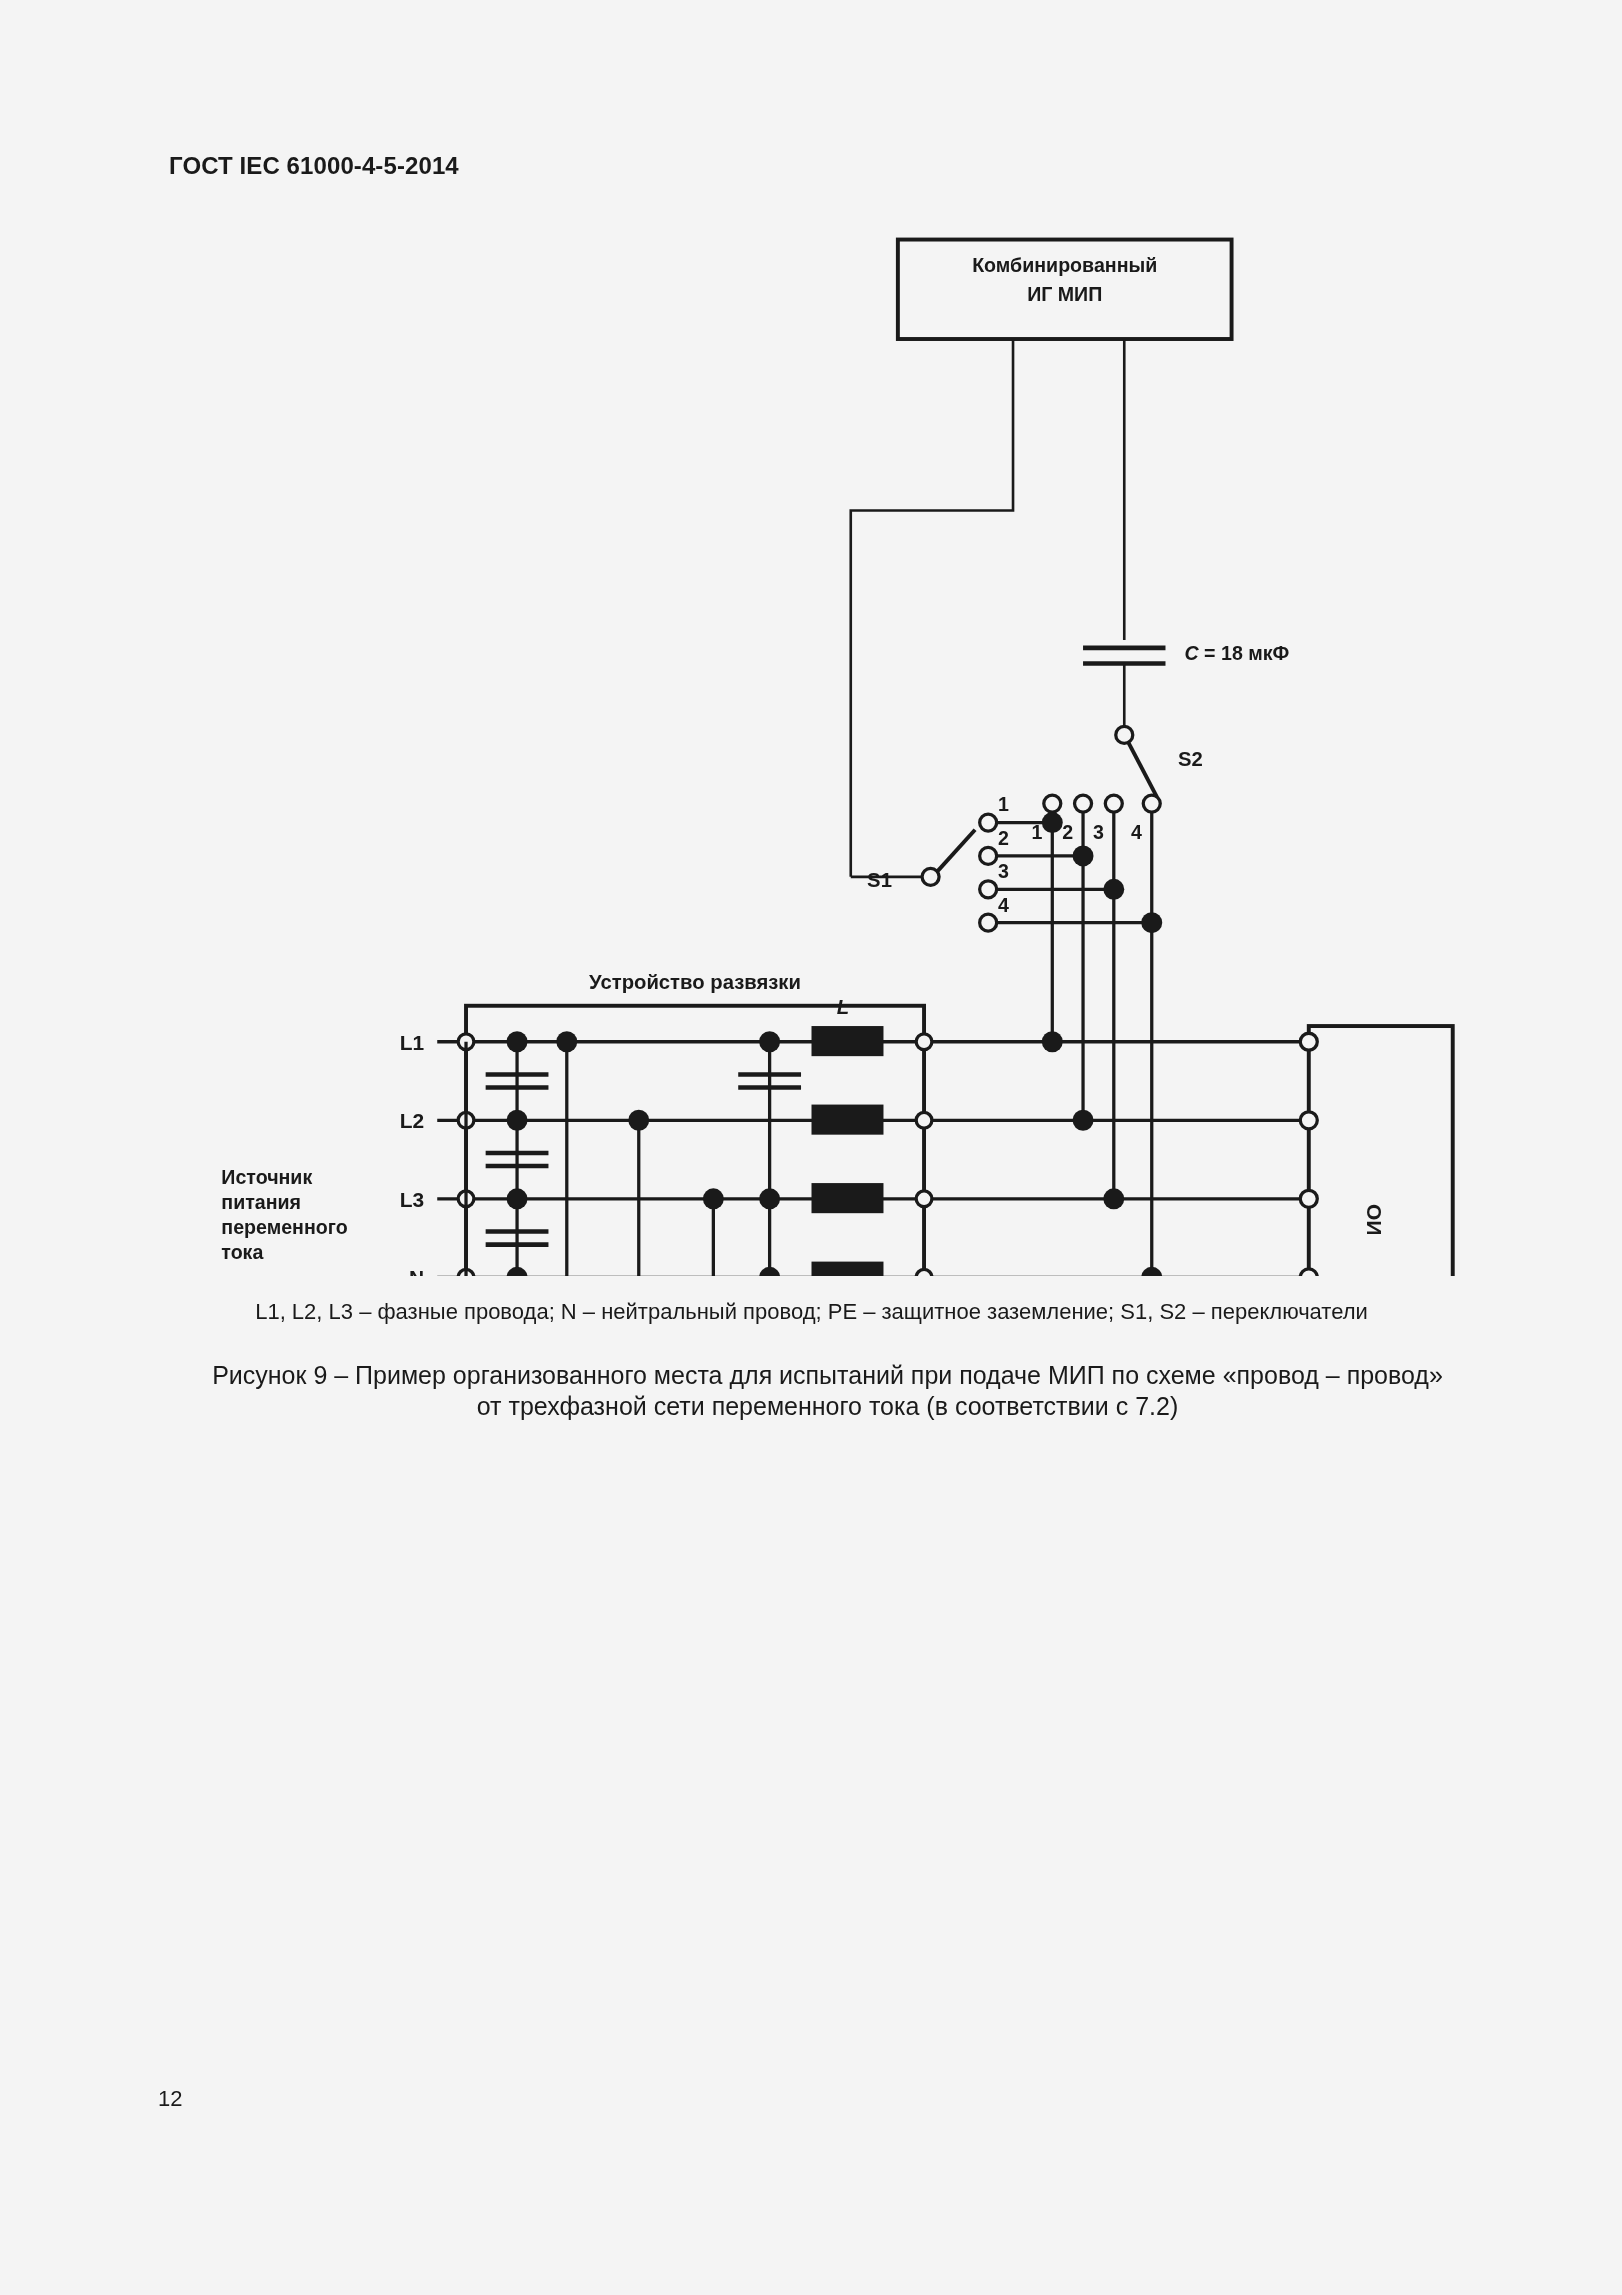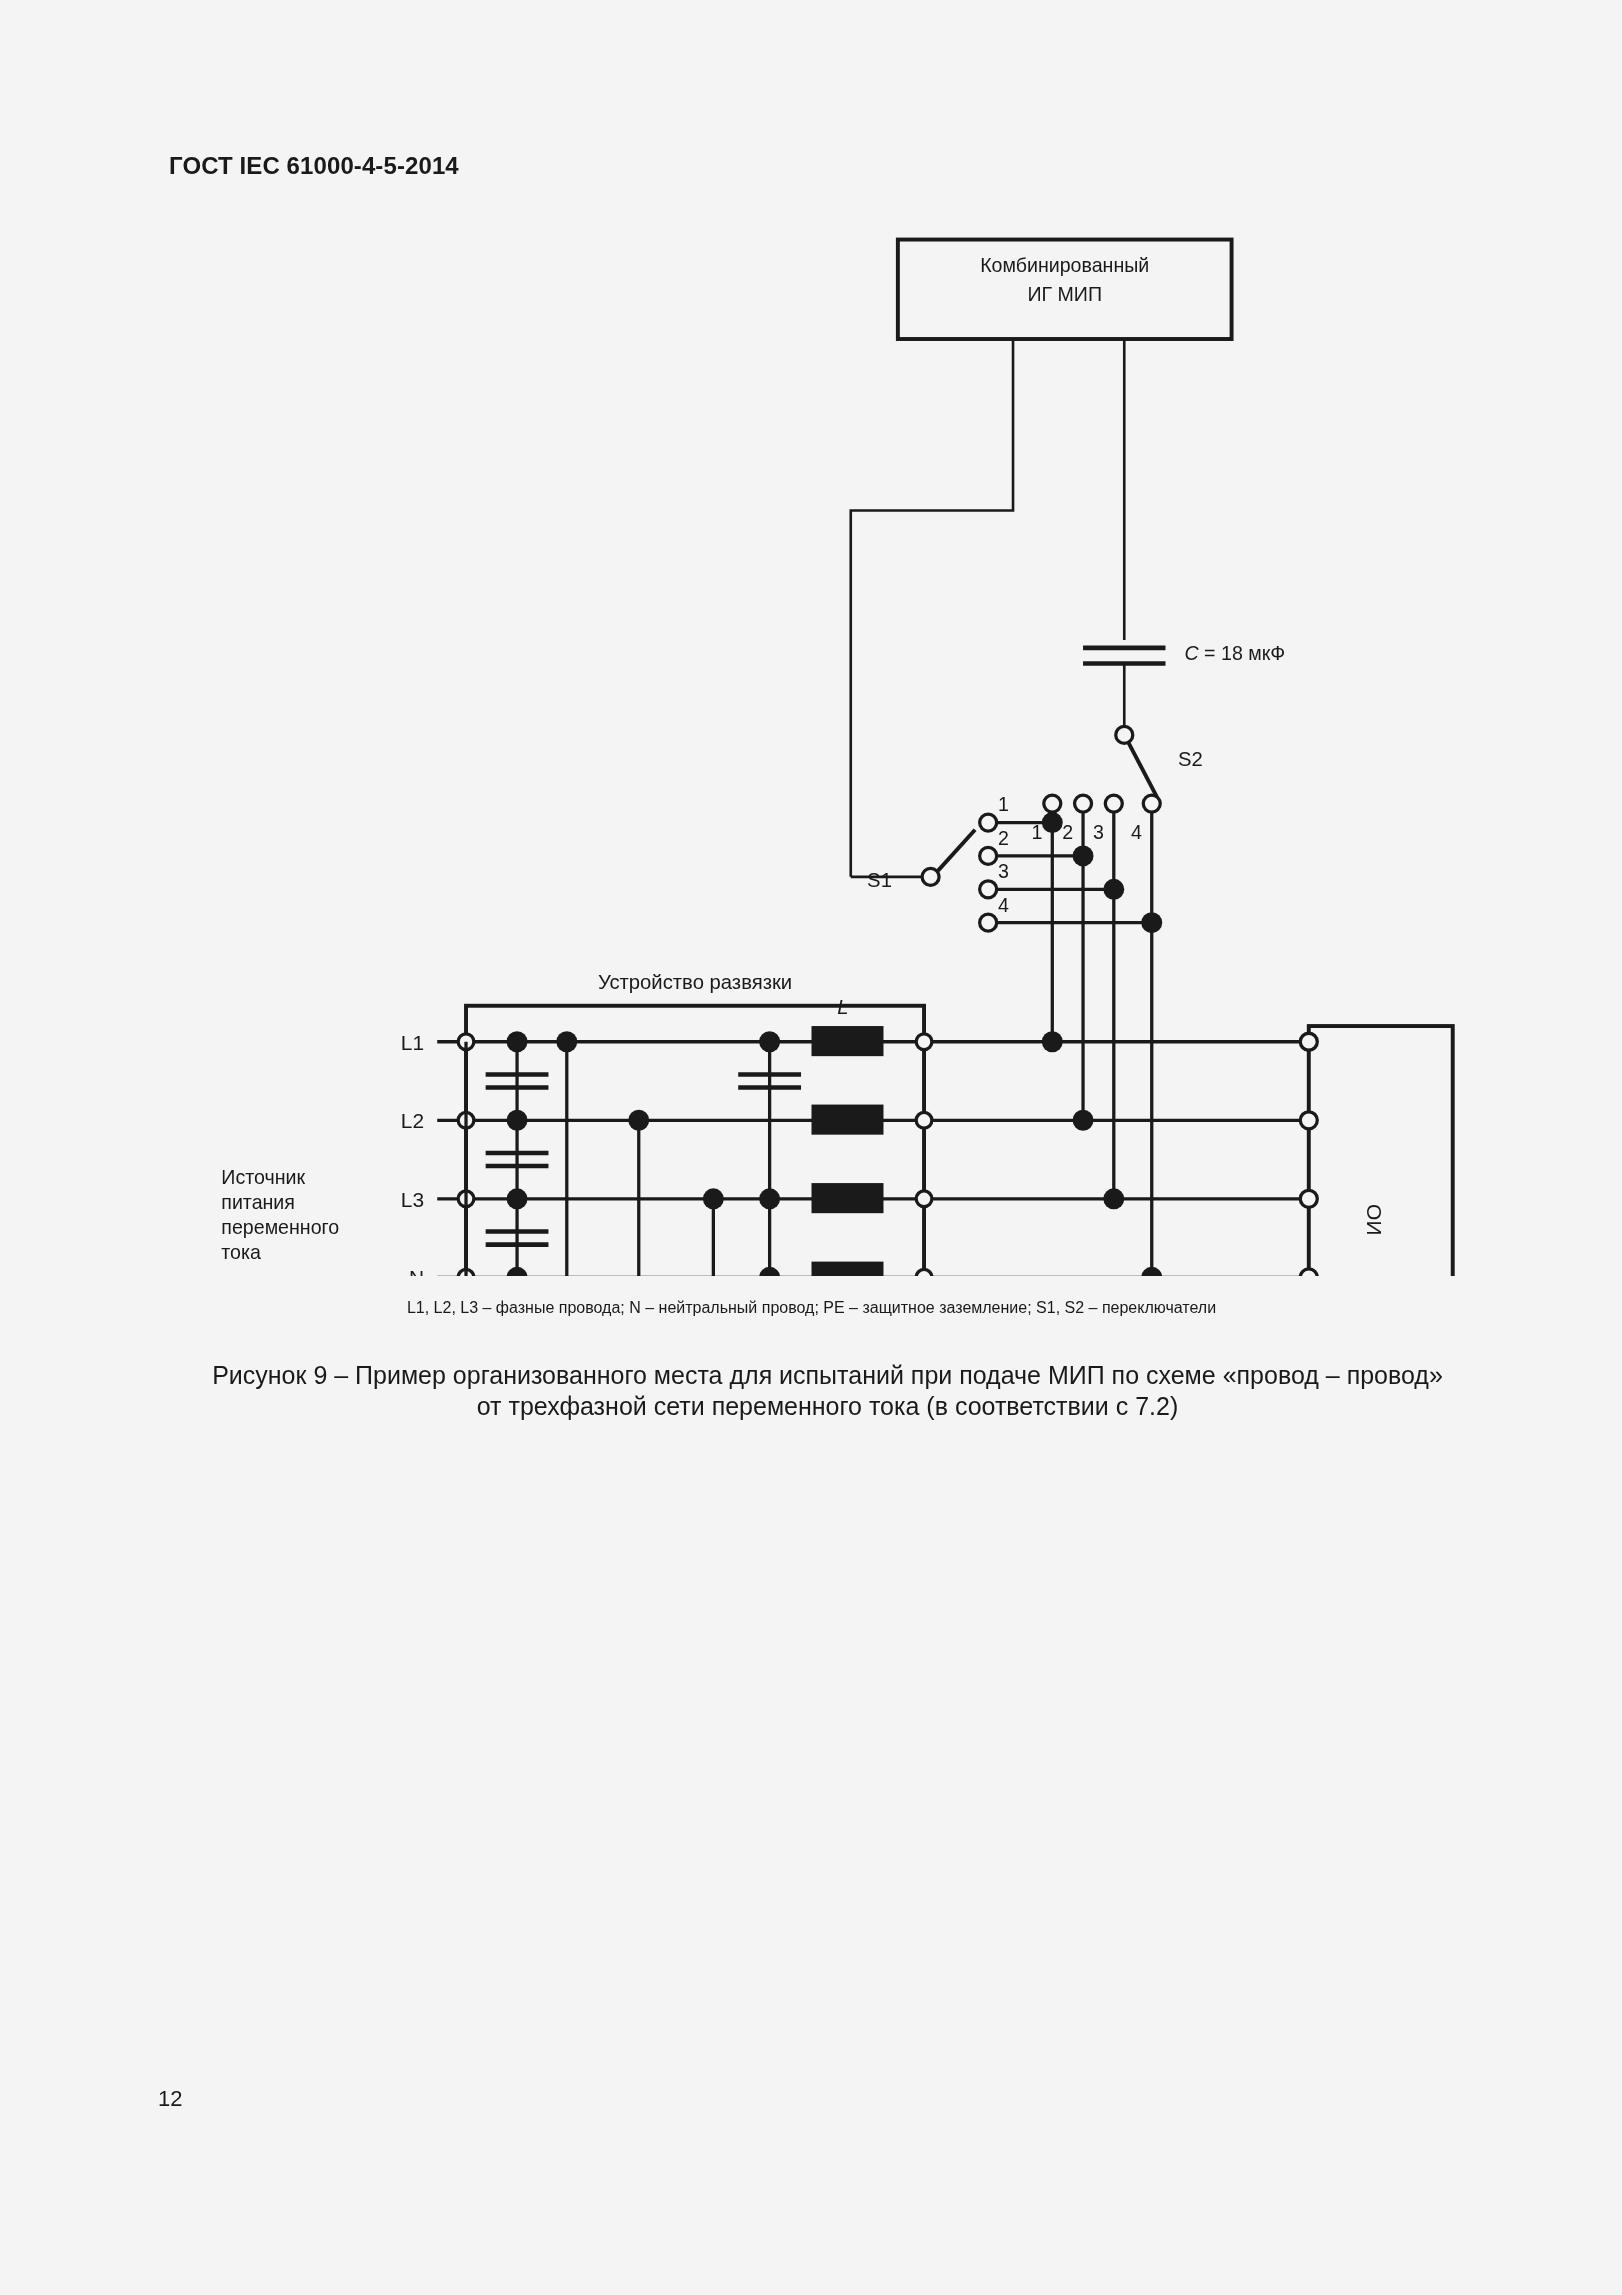--- a/index.html
+++ b/index.html
@@ -15,25 +15,25 @@
   .doc-header{
     position:absolute;left:169px;top:152px;
     font-size:24px;font-weight:bold;letter-spacing:0.1px;
     white-space:nowrap;
     text-align:center;
   }
   .page-number{
     position:absolute;left:158px;top:2086px;
     font-size:22px;
   }
-  .figure{position:absolute;left:0;top:216px;width:1387px;height:1060px;}
+  .figure{position:absolute;left:0;top:216px;width:1387px;height:1060px;font-weight:bold;}
   .figure svg{display:block;}
   .legend{
     position:absolute;left:0;top:1299px;width:1623px;
-    text-align:center;font-size:16px;white-space:nowrap;
+    text-align:center;font-size:22px;white-space:nowrap;
   }
   .caption{
     position:absolute;left:16px;top:1360px;width:1623px;
     text-align:center;font-size:25px;line-height:31px;
   }
   .caption div{white-space:nowrap;}
   text{font-family:"Liberation Sans", sans-serif;fill:#1a1a1a;}
 </style>
 </head>
 <body>

